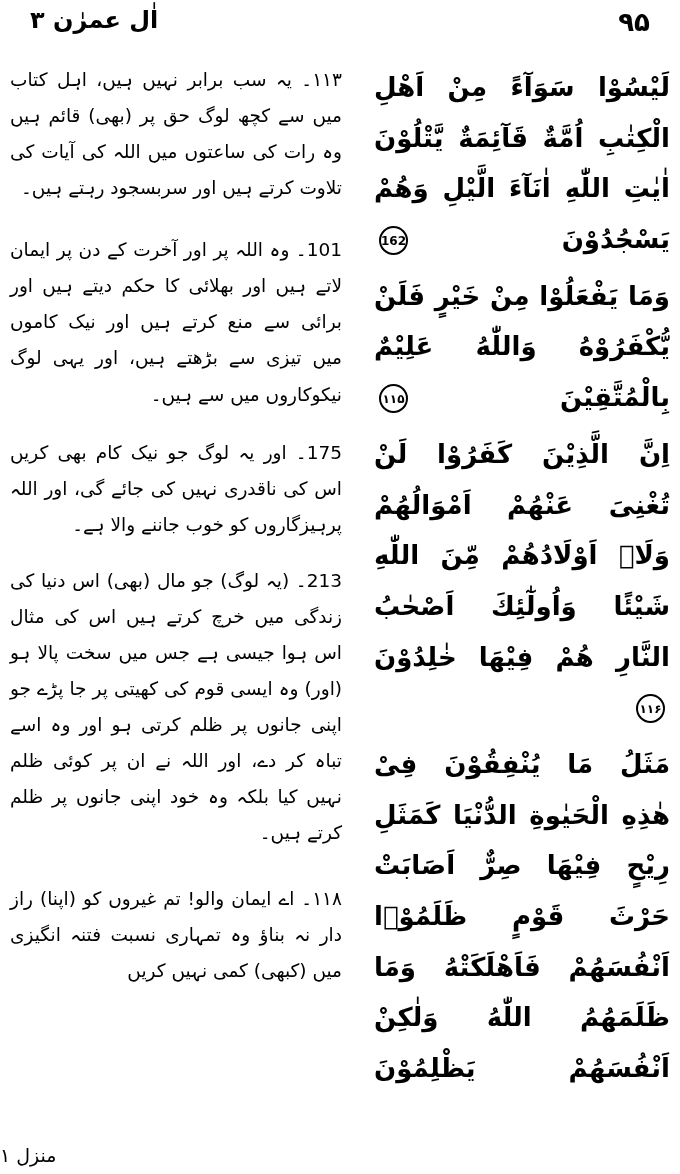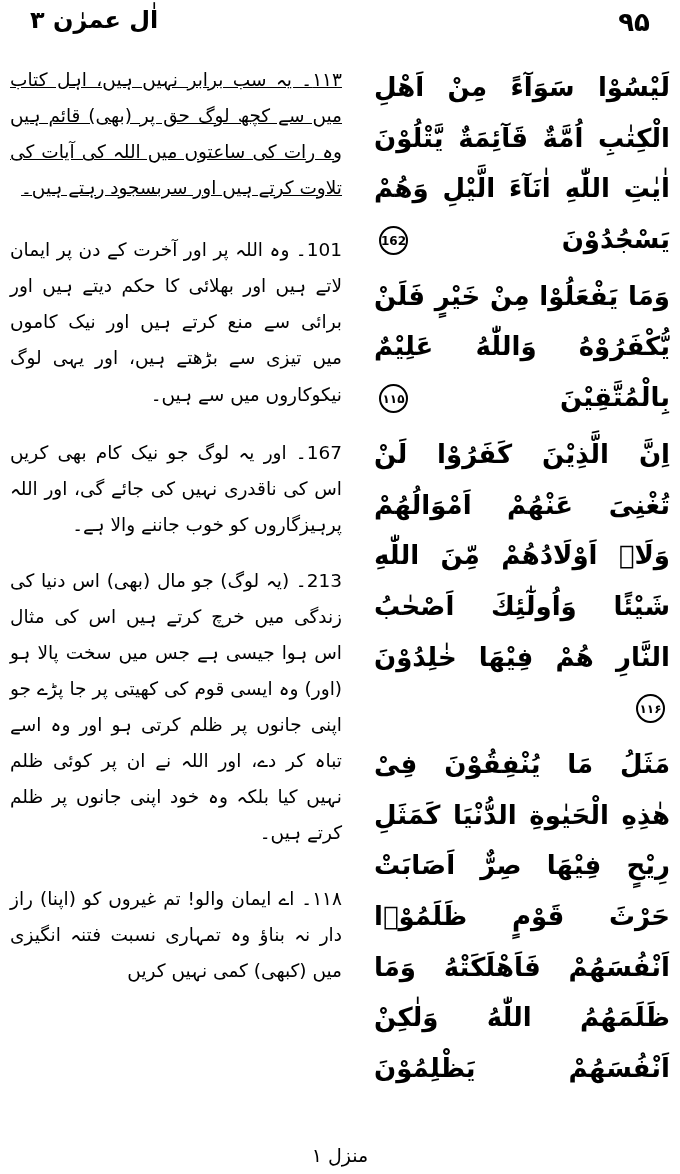--- a/index.html
+++ b/index.html
@@ -49,30 +49,30 @@
     box-sizing:border-box;
   }
   .urdu-col{
     flex:1 1 auto;
     direction:rtl;
     font-size:18.5px;
     line-height:1.95;
     text-align:justify;
   }
   .upara{margin:0 0 26px 0;}
-  .upara.u0{margin-bottom:26px;text-decoration:underline;}
+  .upara.u0{margin-bottom:26px;}
   .upara.u1{margin-bottom:22px;}
   .upara.u2{margin-bottom:20px;}
   .upara.u3{margin-bottom:52px;}
   .upara.u4{margin-bottom:30px;}
   .upara.u5{margin-bottom:0;}
   
   .footer{
     position:absolute;bottom:8px;left:0;right:0;
-    text-align:center;
+    text-align:left;
     font-size:19px;
     direction:rtl;
   }
 </style>
 </head>
 <body>
 
 <div class="page">
 
   <div class="header">
@@ -83,21 +83,21 @@
   <div class="content">
     <div class="arabic-col">
         <div class="ayah"><span>لَيْسُوْا سَوَآءً مِنْ اَهْلِ الْكِتٰبِ اُمَّةٌ قَآئِمَةٌ يَّتْلُوْنَ اٰيٰتِ اللّٰهِ اٰنَآءَ الَّيْلِ وَهُمْ يَسْجُدُوْنَ</span> <span class="ayah-num">162</span></div>
         <div class="ayah"><span>وَمَا يَفْعَلُوْا مِنْ خَيْرٍ فَلَنْ يُّكْفَرُوْهُ وَاللّٰهُ عَلِيْمٌ بِالْمُتَّقِيْنَ</span> <span class="ayah-num">۱۱۵</span></div>
         <div class="ayah"><span>اِنَّ الَّذِيْنَ كَفَرُوْا لَنْ تُغْنِىَ عَنْهُمْ اَمْوَالُهُمْ وَلَاۤ اَوْلَادُهُمْ مِّنَ اللّٰهِ شَيْئًا وَاُولٰٓئِكَ اَصْحٰبُ النَّارِ هُمْ فِيْهَا خٰلِدُوْنَ</span> <span class="ayah-num">۱۱۶</span></div>
         <div class="ayah"><span>مَثَلُ مَا يُنْفِقُوْنَ فِىْ هٰذِهِ الْحَيٰوةِ الدُّنْيَا كَمَثَلِ رِيْحٍ فِيْهَا صِرٌّ اَصَابَتْ حَرْثَ قَوْمٍ ظَلَمُوْۤا اَنْفُسَهُمْ فَاَهْلَكَتْهُ وَمَا ظَلَمَهُمُ اللّٰهُ وَلٰكِنْ اَنْفُسَهُمْ يَظْلِمُوْنَ</span> </div>
       </div>
     <div class="urdu-col">
         <p class="upara u0">۱۱۳۔ یہ سب برابر نہیں ہیں، اہل کتاب میں سے کچھ لوگ حق پر (بھی) قائم ہیں وہ رات کی ساعتوں میں اللہ کی آیات کی تلاوت کرتے ہیں اور سربسجود رہتے ہیں۔</p>
         <p class="upara u1">101۔ وہ اللہ پر اور آخرت کے دن پر ایمان لاتے ہیں اور بھلائی کا حکم دیتے ہیں اور برائی سے منع کرتے ہیں اور نیک کاموں میں تیزی سے بڑھتے ہیں، اور یہی لوگ نیکوکاروں میں سے ہیں۔</p>
-        <p class="upara u2">167۔ اور یہ لوگ جو نیک کام بھی کریں اس کی ناقدری نہیں کی جائے گی، اور اللہ پرہیزگاروں کو خوب جاننے والا ہے۔</p>
+        <p class="upara u2">175۔ اور یہ لوگ جو نیک کام بھی کریں اس کی ناقدری نہیں کی جائے گی، اور اللہ پرہیزگاروں کو خوب جاننے والا ہے۔</p>
         <p class="upara u4">213۔ (یہ لوگ) جو مال (بھی) اس دنیا کی زندگی میں خرچ کرتے ہیں اس کی مثال اس ہوا جیسی ہے جس میں سخت پالا ہو (اور) وہ ایسی قوم کی کھیتی پر جا پڑے جو اپنی جانوں پر ظلم کرتی ہو اور وہ اسے تباہ کر دے، اور اللہ نے ان پر کوئی ظلم نہیں کیا بلکہ وہ خود اپنی جانوں پر ظلم کرتے ہیں۔</p>
         <p class="upara u5">۱۱۸۔ اے ایمان والو! تم غیروں کو (اپنا) راز دار نہ بناؤ وہ تمہاری نسبت فتنہ انگیزی میں (کبھی) کمی نہیں کریں</p>
       </div>
   </div>
 
   <div class="footer">
     <span>منزل ۱</span>
   </div>
 
 </div>

